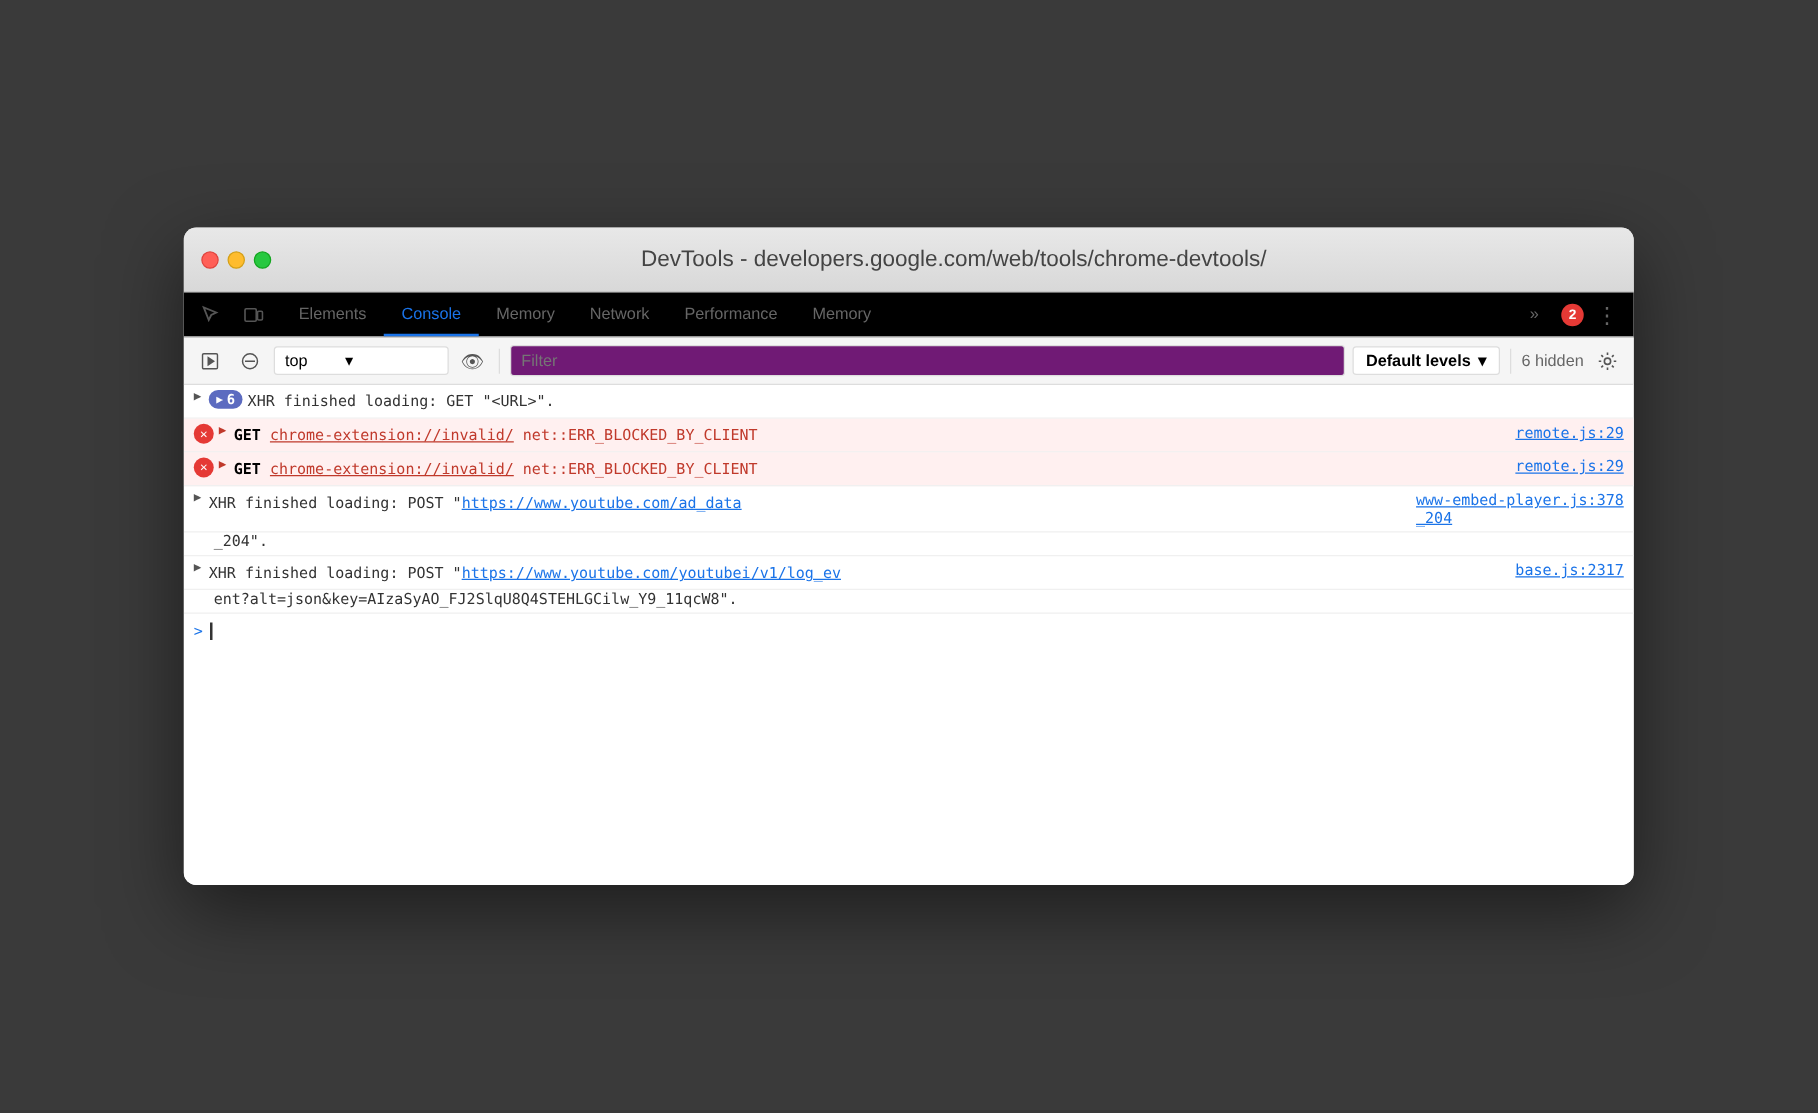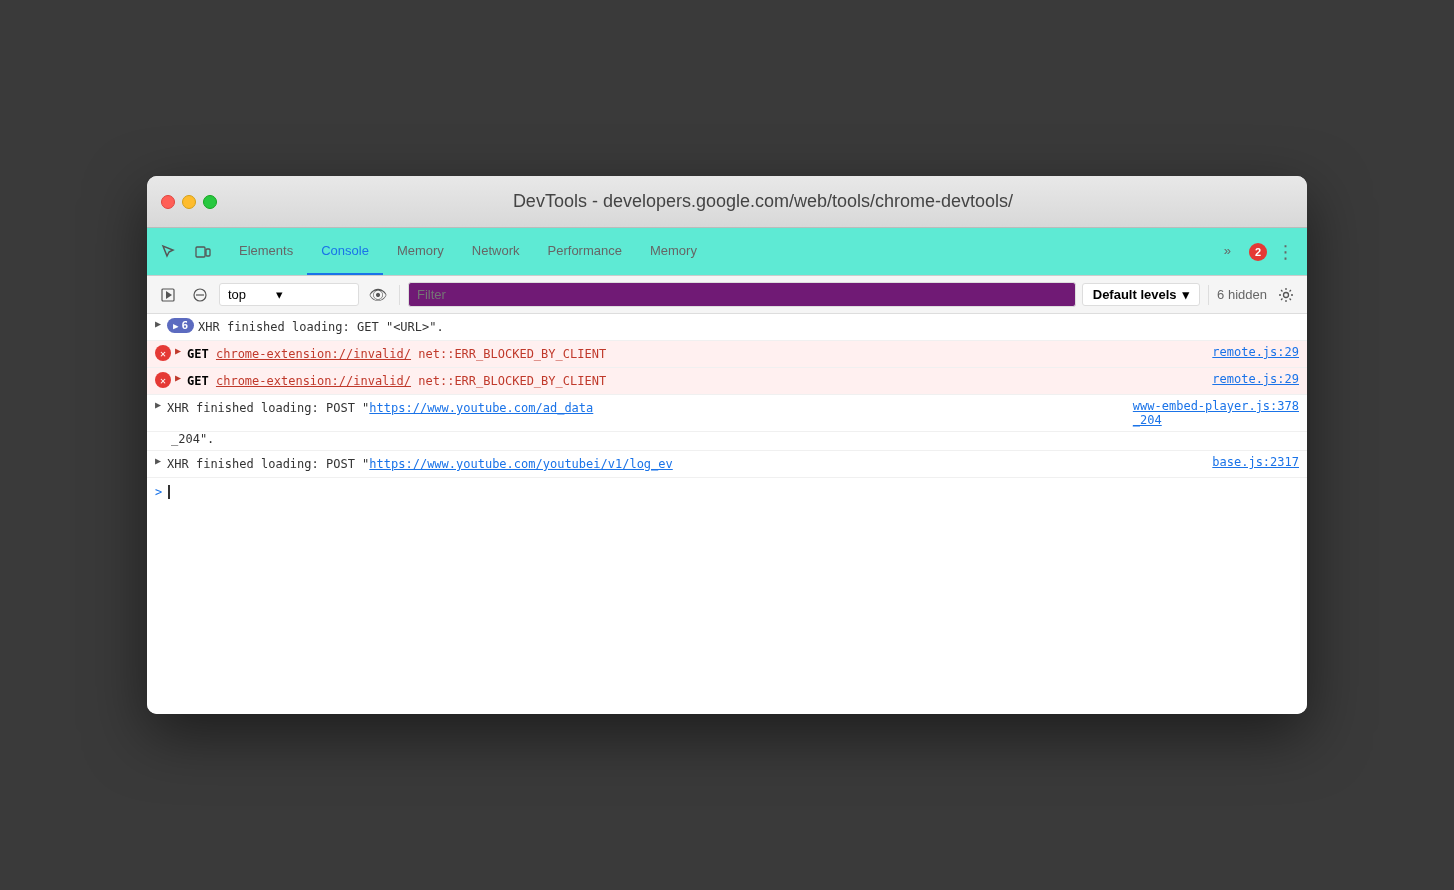--- a/index.html
+++ b/index.html
@@ -43,25 +43,25 @@
     .tl-maximize { background: #28c840; border: 1px solid #14a620; }
     .title-text {
       flex: 1;
       text-align: center;
       font-size: 18px;
       color: #444;
       font-weight: 400;
     }
     
     .tab-bar {
-      background: #5eead4;
+      background: #000000;
       border-bottom: 1px solid #ccc;
       display: flex;
       align-items: stretch;
-      height: 48px;
+      height: 36px;
       padding: 0 8px;
     }
     .tab-bar-icons {
       display: flex;
       align-items: center;
       gap: 6px;
       margin-right: 8px;
     }
     .icon-btn {
       width: 28px;
@@ -468,20 +468,22 @@
 
     <div class="console-row xhr-row">
       <div class="console-row-left">
         <span class="triangle">▶</span>
         <span class="row-text xhr-text">
           XHR finished loading: POST "<span class="xhr-url">https://www.youtube.com/youtubei/v1/log_ev</span>
         </span>
       </div>
       <span class="row-source">base.js:2317</span>
     </div>
+    <div style="padding: 0 8px 4px 24px; font-family: 'Menlo', 'Consolas', monospace; font-size:12px; color:#333; border-bottom: 1px solid #f0f0f0;">
+      ent?alt=json&amp;key=AIzaSyAO_FJ2SlqU8Q4STEHLGCilw_Y9_11qcW8".</div>
 
     <div class="console-input-row">
       <span class="console-prompt">&gt;</span>
       <span class="console-cursor"></span>
     </div>
 
   </div>
 </div>
 
 </body></html>

